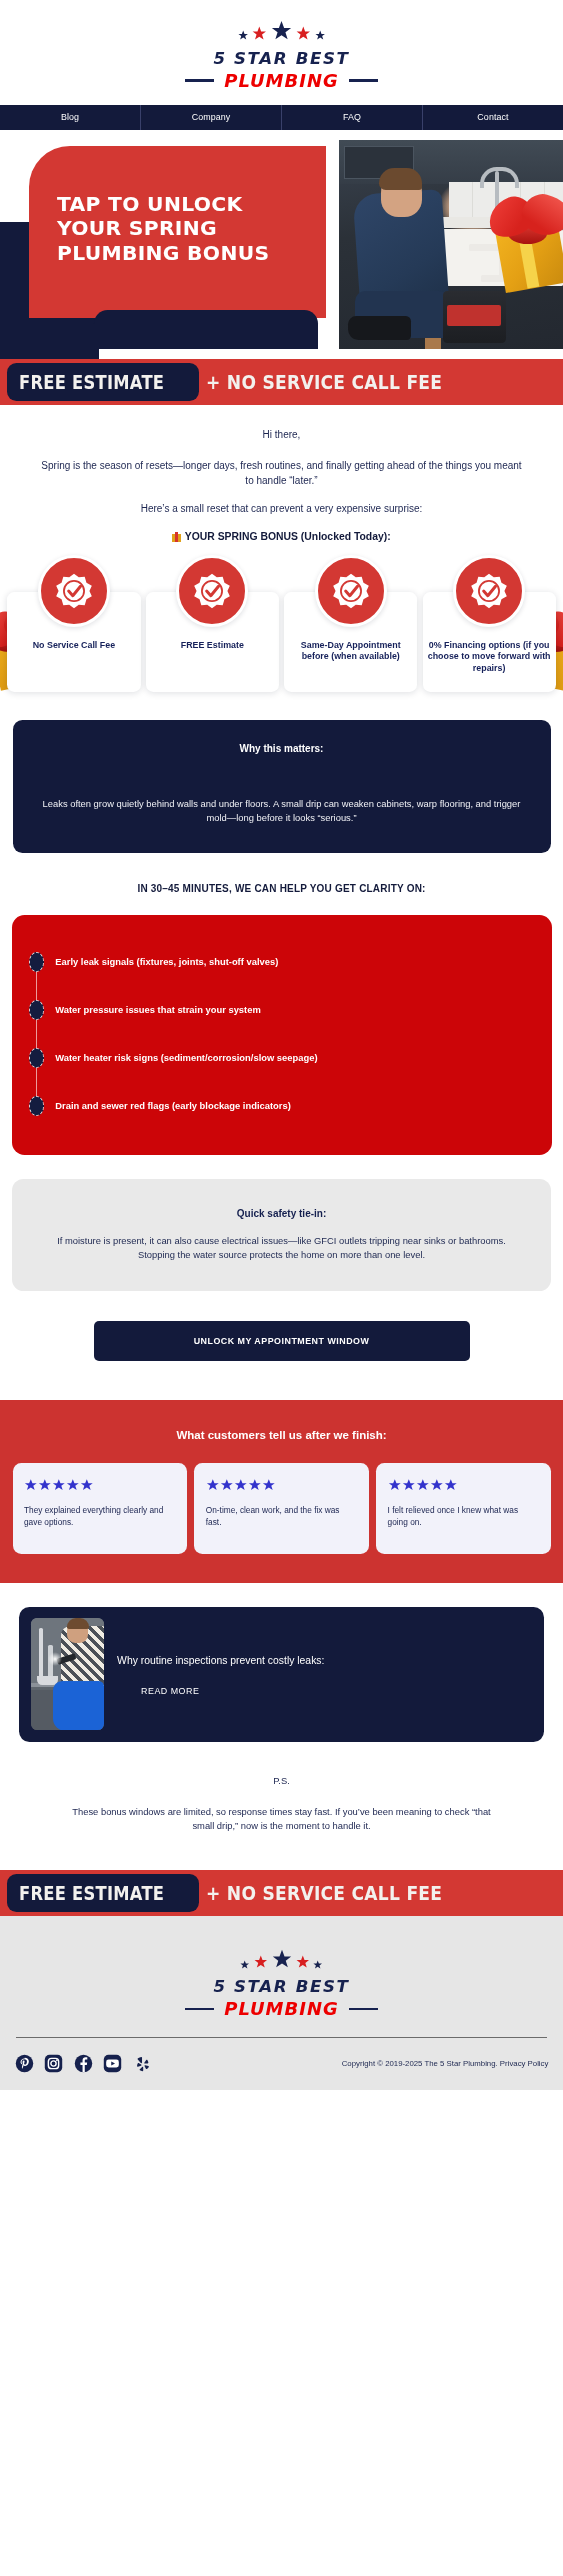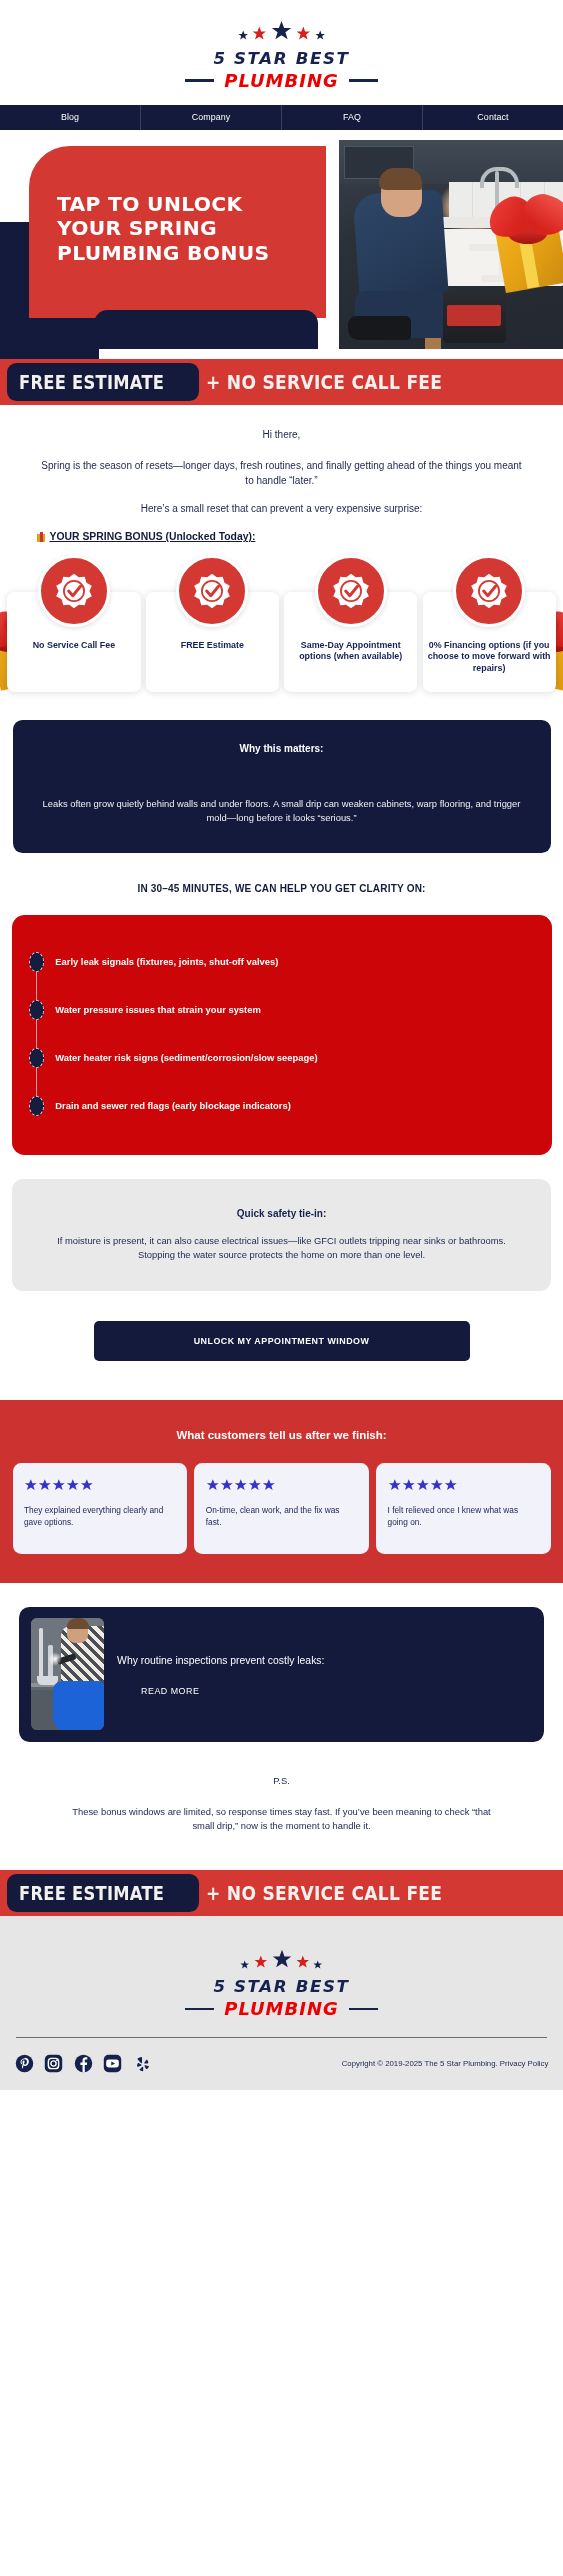--- a/index.html
+++ b/index.html
@@ -120,21 +120,21 @@
     font-size:19px; letter-spacing:0.3px; margin-left:7.3px;
     transform:scaleX(.9); transform-origin:left center; white-space:nowrap;
   }
 
   
   .intro { padding:23px 37px 3.1px; text-align:center; }
   .intro p { font-size:10px; line-height:1.42; color:#1c2550; margin-bottom:14.6px; }
   .intro .greeting { margin-bottom:17.7px; }
   .bonus-heading {
     font-size:10.4px; font-weight:700; color:#131a3b; margin-top:6.3px; margin-bottom:0;
-    display:flex; align-items:center; gap:4.2px;text-decoration:underline;
+    display:flex; align-items:center; justify-content:center; gap:4.2px;
   }
   .giftmini { width:8.3px; height:10.4px; position:relative; display:inline-block; }
   .giftmini:before{content:"";position:absolute;left:0;top:2.6px;width:8.3px;height:7.8px;background:#e0a11a;}
   .giftmini:after{content:"";position:absolute;left:3.1px;top:0;width:2.6px;height:10.4px;background:#d6322c;}
 
   
   .cards-wrap { position:relative; padding:0 0 15.6px; margin-top:9.4px; }
   .ribbon-left, .ribbon-right { position:absolute; top:55px; width:60px; height:86px; z-index:0; }
   .ribbon-left { left:-11.5px; }
   .ribbon-right { right:-11.5px; transform:scaleX(-1); }
@@ -404,21 +404,21 @@
       </div>
 
       <div class="bcard">
         <div class="bcard-icon">
           <svg width="38" height="38" viewBox="0 0 64 64">
             <path d="M32 3 L40 9 L50 8 L53 18 L62 23 L58 32 L62 41 L53 46 L50 56 L40 55 L32 61 L24 55 L14 56 L11 46 L2 41 L6 32 L2 23 L11 18 L14 8 L24 9 Z" fill="#ffffff"></path>
             <circle cx="32" cy="32" r="17" fill="none" stroke="#d33833" stroke-width="3"></circle>
             <path d="M23 32 l7 8 l13 -16" fill="none" stroke="#d33833" stroke-width="5" stroke-linecap="round" stroke-linejoin="round"></path>
           </svg>
         </div>
-        <div class="bcard-label">Same-Day Appointment options (when available)</div>
+        <div class="bcard-label">Same-Day Appointment before (when available)</div>
       </div>
 
       <div class="bcard">
         <div class="bcard-icon">
           <svg width="38" height="38" viewBox="0 0 64 64">
             <path d="M32 3 L40 9 L50 8 L53 18 L62 23 L58 32 L62 41 L53 46 L50 56 L40 55 L32 61 L24 55 L14 56 L11 46 L2 41 L6 32 L2 23 L11 18 L14 8 L24 9 Z" fill="#ffffff"></path>
             <circle cx="32" cy="32" r="17" fill="none" stroke="#d33833" stroke-width="3"></circle>
             <path d="M23 32 l7 8 l13 -16" fill="none" stroke="#d33833" stroke-width="5" stroke-linecap="round" stroke-linejoin="round"></path>
           </svg>
         </div>

